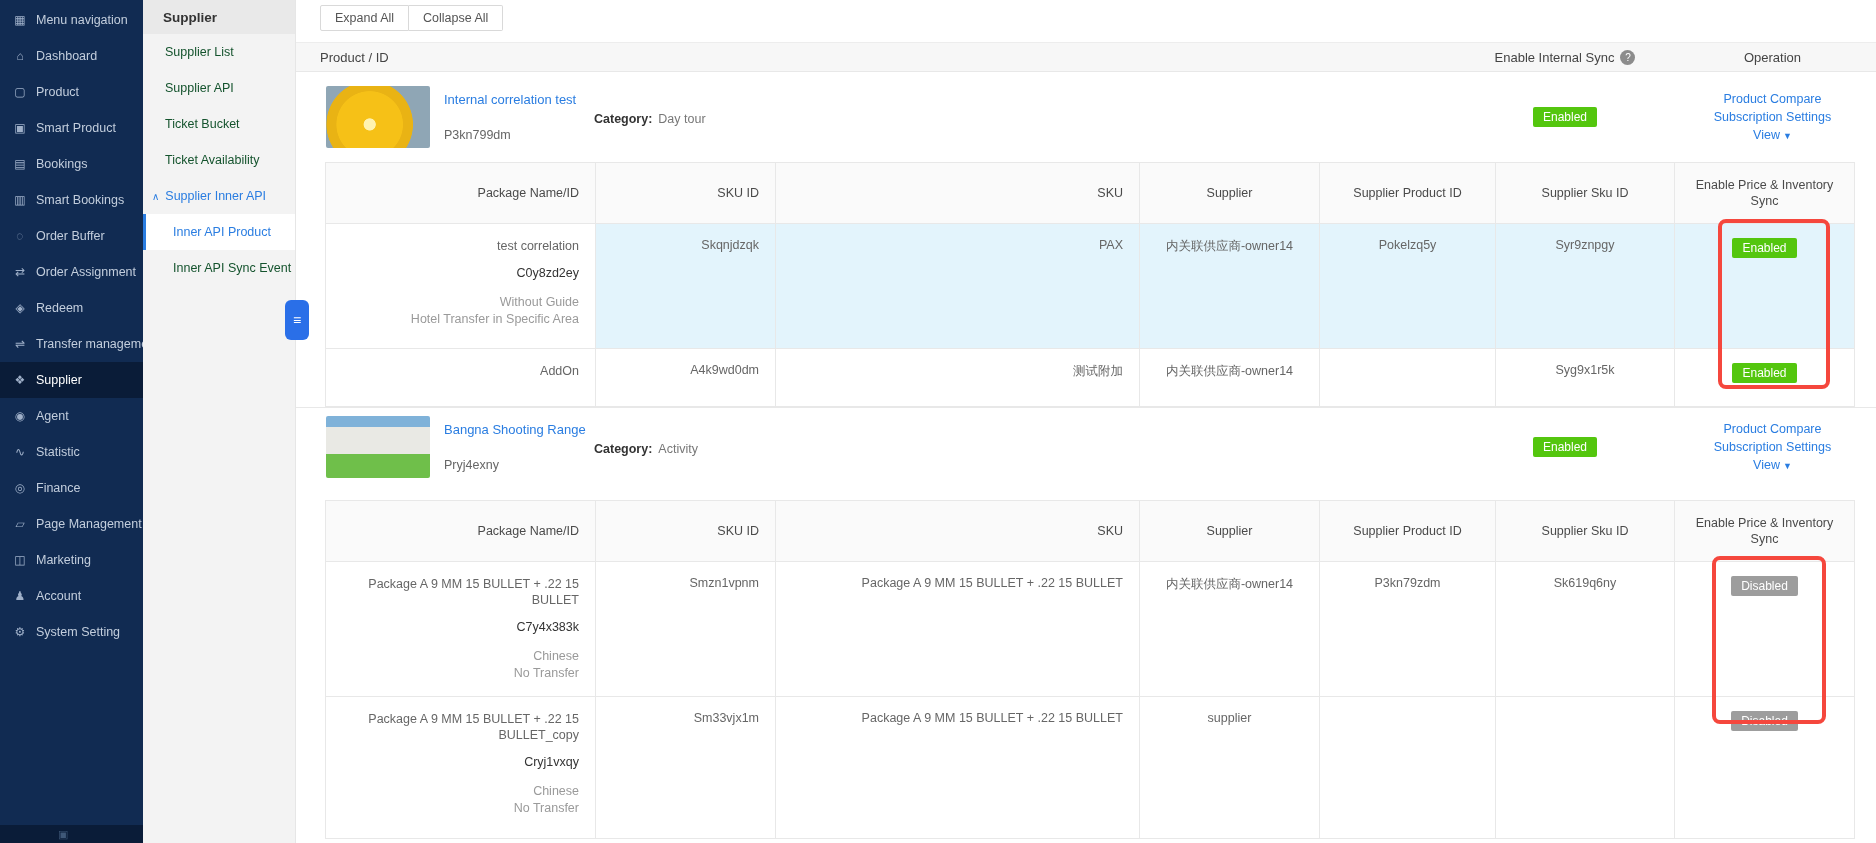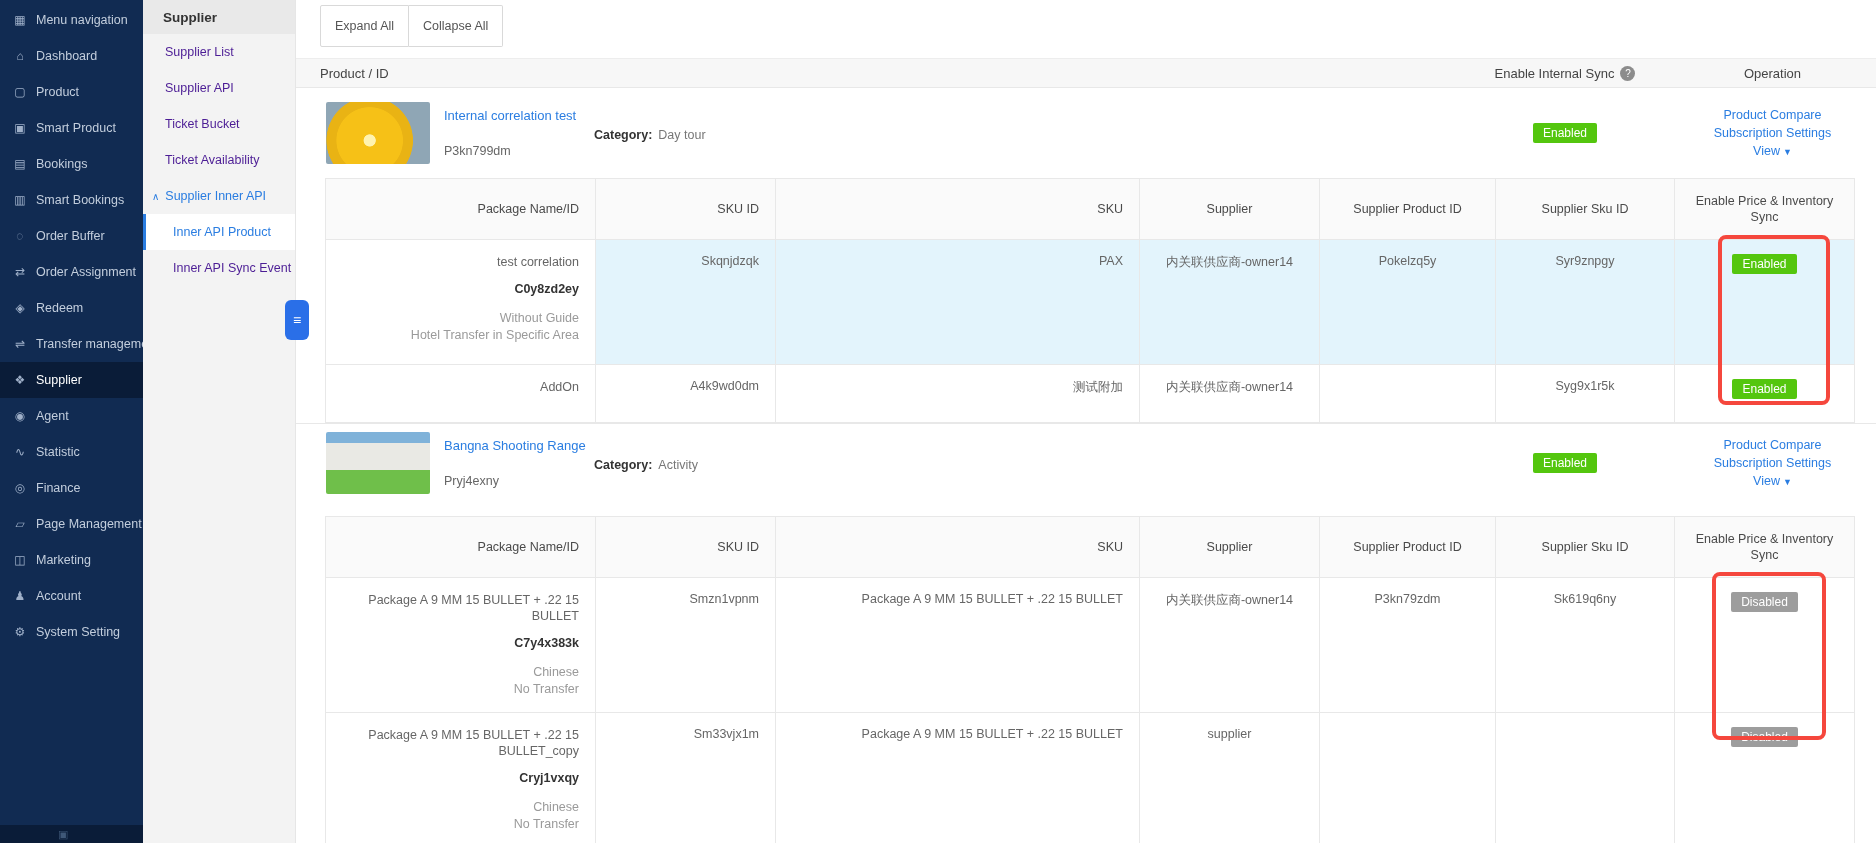--- a/index.html
+++ b/index.html
@@ -9,31 +9,31 @@
   
   .sidebar { width:143px; background:#112b52; color:#c3cedd; flex-shrink:0; position:relative; padding-top:2px; }
   .side-item { height:36px; display:flex; align-items:center; font-size:12.5px; cursor:pointer; white-space:nowrap; }
   .side-item .ic { width:16px; margin:0 8px 0 12px; font-size:12px; color:#9fb0c9; text-align:center; flex-shrink:0; }
   .side-item.active { background:#0a1c38; color:#ffffff; }
   .side-foot { position:absolute; bottom:0; left:0; width:100%; height:18px; background:#0a1c38; color:#3f5878; font-size:11px; line-height:18px; padding-left:58px; }
 
   
   .subnav { width:153px; background:#f3f3f3; flex-shrink:0; position:relative; border-right:1px solid #e6e6e6; }
   .subnav-title { height:34px; background:#e9e9e9; font-size:13.5px; font-weight:bold; color:#333; display:flex; align-items:center; padding-left:20px; }
-  .subnav-item { height:36px; display:flex; align-items:center; font-size:12.5px; color:#4c1d95; padding-left:22px; cursor:pointer; }
+  .subnav-item { height:36px; display:flex; align-items:center; font-size:12.5px; color:#14532d; padding-left:22px; cursor:pointer; }
   .subnav-group { color:#2a7de1; padding-left:9px; }
   .subnav-group .caret { font-size:10px; margin-right:6px; color:#2a7de1; }
   .subnav-sub { padding-left:30px; }
   .subnav-sub.active { background:#ffffff; color:#2a7de1; border-left:3px solid #2a7de1; padding-left:27px; }
   .collapse-handle { position:absolute; top:300px; left:285px; width:24px; height:40px; background:#2a6fe8; border-radius:6px; color:#fff; display:flex; align-items:center; justify-content:center; font-size:14px; z-index:6; cursor:pointer; }
 
   
   .main { flex:1; background:#fff; padding-top:5px; overflow:hidden; }
   .toolbar { padding-left:24px; margin-bottom:11px; display:flex; }
-  .btn { height:42px; padding:0 14px; background:#fff; border:1px solid #d9d9d9; font-size:12.5px; color:#555; cursor:pointer; font-family:"Liberation Sans", sans-serif; }
+  .btn { height:26px; padding:0 14px; background:#fff; border:1px solid #d9d9d9; font-size:12.5px; color:#555; cursor:pointer; font-family:"Liberation Sans", sans-serif; }
   .btn:first-child { border-radius:2px 0 0 2px; }
   .btn + .btn { border-left:none; border-radius:0 2px 2px 0; }
 
   .list-header { height:30px; background:#f7f7f7; border-top:1px solid #ededed; border-bottom:1px solid #e8e8e8; display:flex; align-items:center; font-size:13px; color:#444; padding:0 26px 0 24px; }
   .lh-left { flex:1; }
   .col-sync { width:260px; display:flex; justify-content:center; align-items:center; }
   .col-op { width:155px; display:flex; justify-content:center; }
   .help { width:15px; height:15px; border-radius:50%; background:#8c8c8c; color:#fff; font-size:10px; line-height:15px; text-align:center; margin-left:6px; cursor:pointer; }
 
   .product-card + .product-card { border-top:1px solid #e8e8e8; }
@@ -59,21 +59,21 @@
   table { width:100%; border-collapse:collapse; table-layout:fixed; font-size:12.5px; color:#666; }
   th, td { border:1px solid #e8e8e8; padding:14px 16px; vertical-align:top; text-align:right; font-weight:normal; }
   thead th { background:#fafafa; color:#4a4a4a; height:52px; vertical-align:middle; line-height:16px; }
   th.c, td.c { text-align:center; }
   td.hl { background:#e3f4fc;margin-top:13px; }
   tr.r1a td { height:125px; }
   tr.r1b td { height:58px; }
   tr.r2a td { height:128px; }
   tr.r2b td { height:142px; }
   .pkg-name { margin-bottom:12px; line-height:16px; }
-  .pkg-id { font-weight:bold; color:#333; margin-bottom:14px; }
+  .pkg-id { font-weight:normal; color:#333; margin-bottom:14px; }
   .pkg-note { color:#9a9a9a; line-height:17px; }
   .anno { position:absolute; border:4px solid #f5473d; border-radius:8px; pointer-events:none; z-index:5; }
   .anno-1 { top:57px; right:20px; width:112px; height:170px; }
   .anno-2 { top:56px; right:24px; width:114px; height:168px; }
   .card2-head { padding-top:8px; padding-bottom:22px; }
 </style>
 </head>
 <body>
 
 <div class="app">

